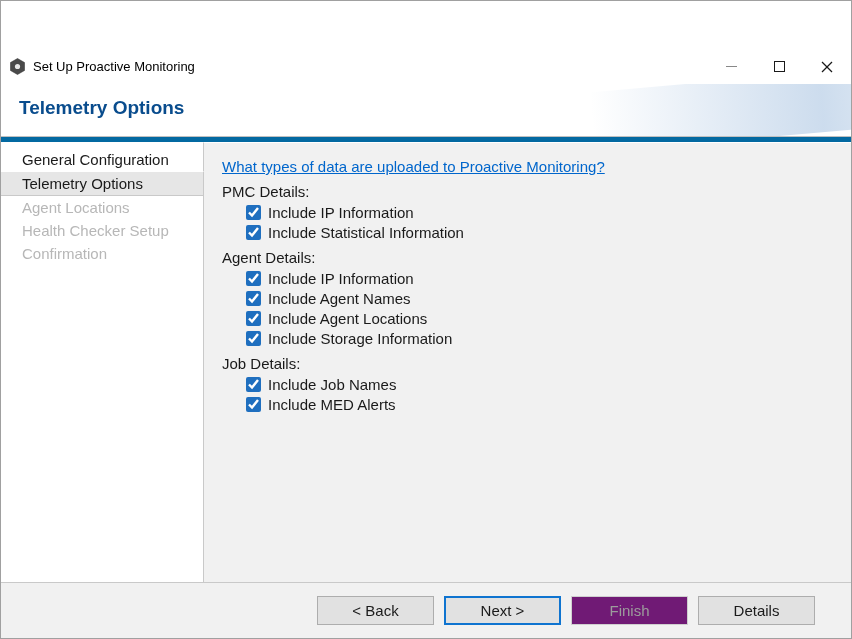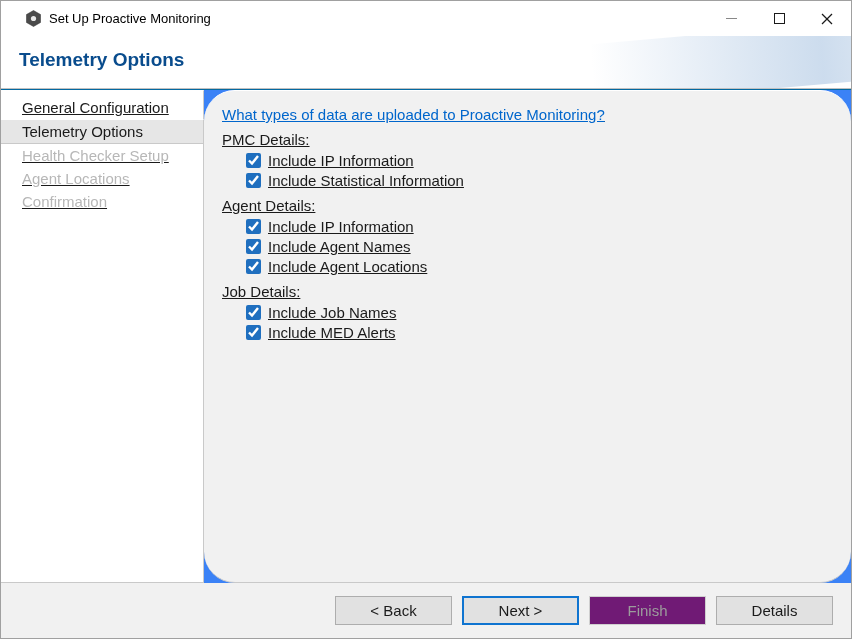--- a/index.html
+++ b/index.html
@@ -19,21 +19,22 @@
     display: flex;
     flex-direction: column;
   }
   
   .titlebar {
     height: 35px;
     display: flex;
     align-items: center;
     background: #fff;
     border-bottom: none;
-    padding-left: 24px;
+    padding-left: 8px;
+    margin-top: 48px;
   }
   .titlebar .app-icon {
     width: 17px; height: 17px;
     margin-right: 7px;
     display: inline-flex;
     align-items: center; justify-content: center;
   }
   .titlebar .app-icon svg { display:block; }
   .titlebar .title {
     font-size: 13px;
@@ -81,24 +82,23 @@
   .header p {
     margin: 0;
     font-size: 15px;
     color: #1a1a1a;
   }
 
   
   .body {
     flex: 1 1 auto;
     display: flex;
-    background: #3b82f6;
-    border-top: 1px solid #0369a1;
+    background: #d946ef;
+    border-top: 5px solid #0369a1;
     min-height: 0;
-    text-decoration: underline;
   }
   .sidebar {
     width: 203px;
     background: #fff;
     border-right: 1px solid #c9c9c9;
     border-bottom: 1px solid #c9c9c9;
     border-top: 1px solid #fff;
     margin: 0;
   }
   .sidebar ul {
@@ -113,21 +113,20 @@
   }
   .sidebar li.disabled { color: #b7b7b7; }
   .sidebar li.active-wrap { padding:0; }
 
   .content {
     flex: 1 1 auto;
     background: #f1f1f1;
     padding: 15px 10px 10px 18px;
     border-bottom: 1px solid #c9c9c9;
     border-top: 1px solid #fff;
-    border-radius: 31px;
   }
   .content a.infolink {
     color: #0066cc;
     text-decoration: underline;
     font-size: 15px;
   }
   .grouplabel {
     margin: 8px 0 4px 0;
     font-size: 15px;
   }
@@ -144,21 +143,21 @@
   .checkrow label { font-size: 15px; }
 
   
   .footer {
     height: 55px;
     background: #f1f1f1;
     display: flex;
     align-items: center;
     justify-content: flex-end;
     gap: 10px;
-    padding-right: 18px;
+    padding-right: 36px;
   }
   .btn {
     width: 117px;
     height: 29px;
     background: #e1e1e1;
     border: 1px solid #adadad;
     font-size: 15px;
     color: #1a1a1a;
     display: inline-flex;
     align-items: center;
@@ -212,22 +211,22 @@
 
   <div class="header">
     <h1>Telemetry Options</h1>
   </div>
 
   <div class="body">
     <nav class="sidebar">
       <ul>
         <li>General Configuration</li>
         <li class="active-wrap"><span class="sidebar li active" style="display:inline-block;padding:3px 14px 3px 21px;background:#e6e6e6;">Telemetry Options</span></li>
+        <li class="disabled">Agent Locations</li>
         <li class="disabled">Health Checker Setup</li>
-        <li class="disabled">Agent Locations</li>
         <li class="disabled">Confirmation</li>
       </ul>
     </nav>
 
     <section class="content">
       <a href="#" class="infolink">What types of data are uploaded to Proactive Monitoring?</a>
 
       
       <div class="grouplabel">PMC Details:</div>
       <div class="checkrow">
@@ -245,20 +244,24 @@
         <input type="checkbox" checked="" style="">
         <label>Include IP Information</label>
       </div>
       <div class="checkrow">
         <input type="checkbox" checked="" style="">
         <label>Include Agent Names</label>
       </div>
       <div class="checkrow">
         <input type="checkbox" checked="" style="">
         <label>Include Agent Locations</label>
+      </div>
+      <div class="checkrow">
+        <input type="checkbox" checked="" style="">
+        <label>Include Storage Information</label>
       </div>
 
       
       <div class="grouplabel">Job Details:</div>
       <div class="checkrow">
         <input type="checkbox" checked="" style="">
         <label>Include Job Names</label>
       </div>
       <div class="checkrow">
         <input type="checkbox" checked="" style="">

